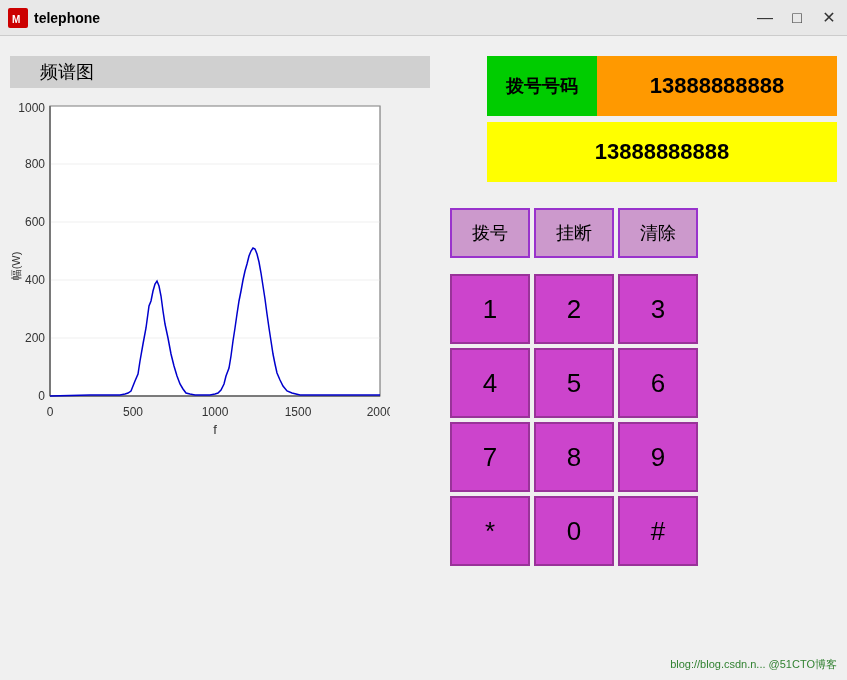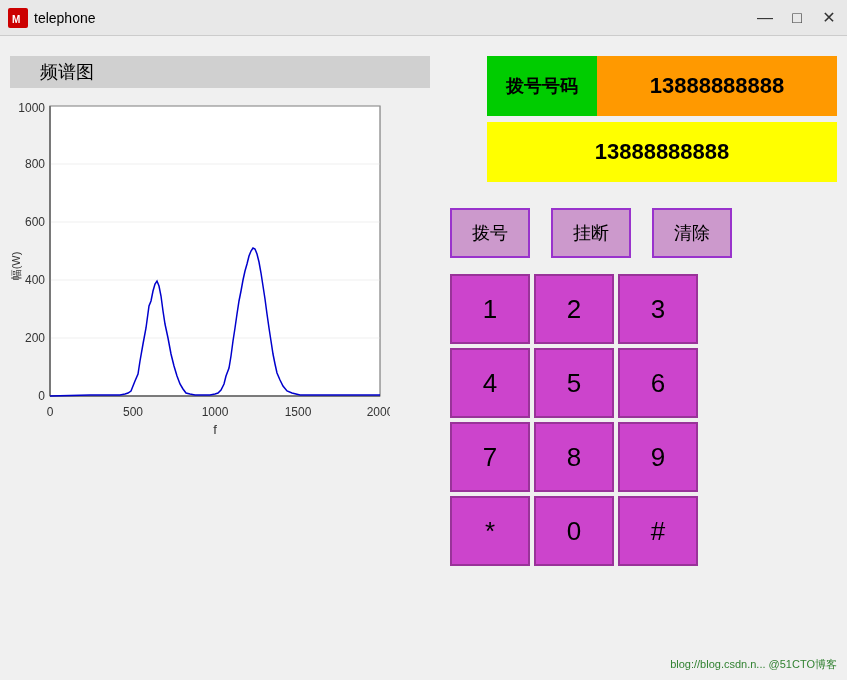--- a/index.html
+++ b/index.html
@@ -28,21 +28,21 @@
       margin-right: 6px;
       background: #c00;
       border-radius: 2px;
       display: flex;
       align-items: center;
       justify-content: center;
     }
 
     .title-text {
       font-size: 14px;
-      font-weight: normal;
+      font-weight: bold;
     }
 
     .title-bar-controls {
       position: absolute;
       right: 8px;
       display: flex;
       gap: 12px;
     }
 
     .title-btn {
@@ -136,21 +136,21 @@
       font-size: 22px;
       font-weight: bold;
       display: flex;
       align-items: center;
       justify-content: center;
       flex: 1;
     }
 
     .action-buttons {
       display: flex;
-      gap: 21px;
+      gap: 4px;
       margin-top: 20px;
     }
 
     .action-btn {
       background: #cc99cc;
       border: 2px solid #9933cc;
       color: #000;
       font-size: 18px;
       width: 80px;
       height: 50px;

